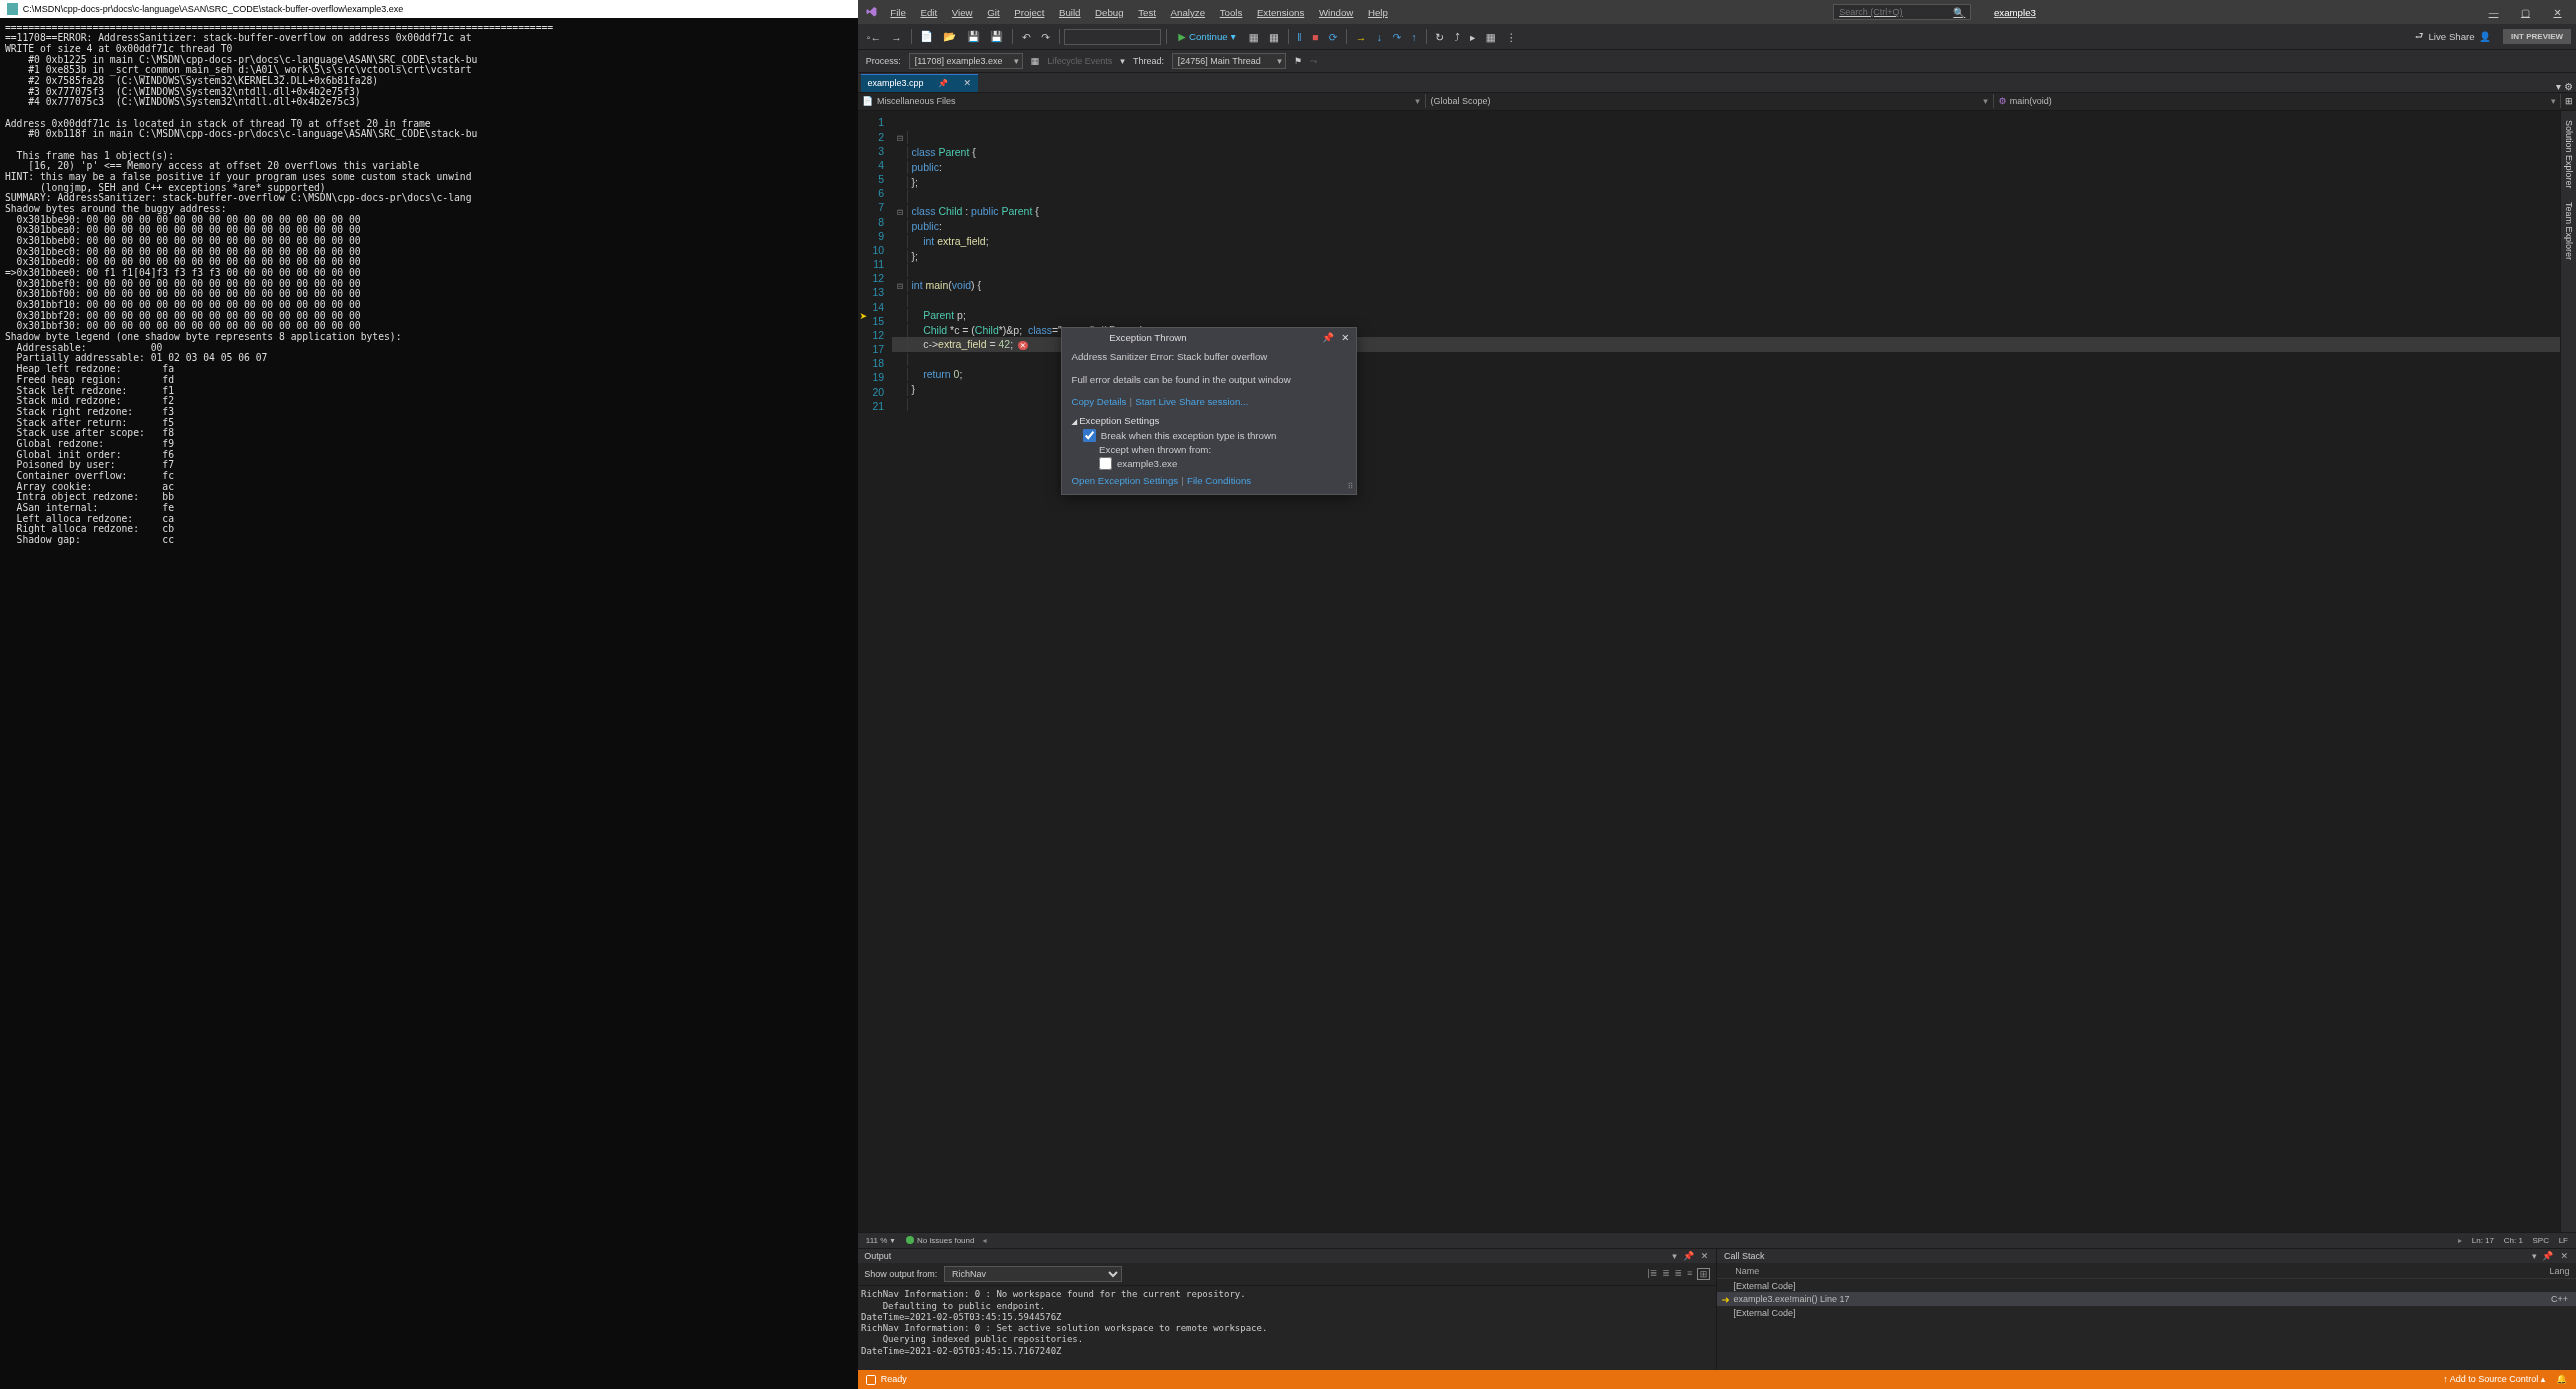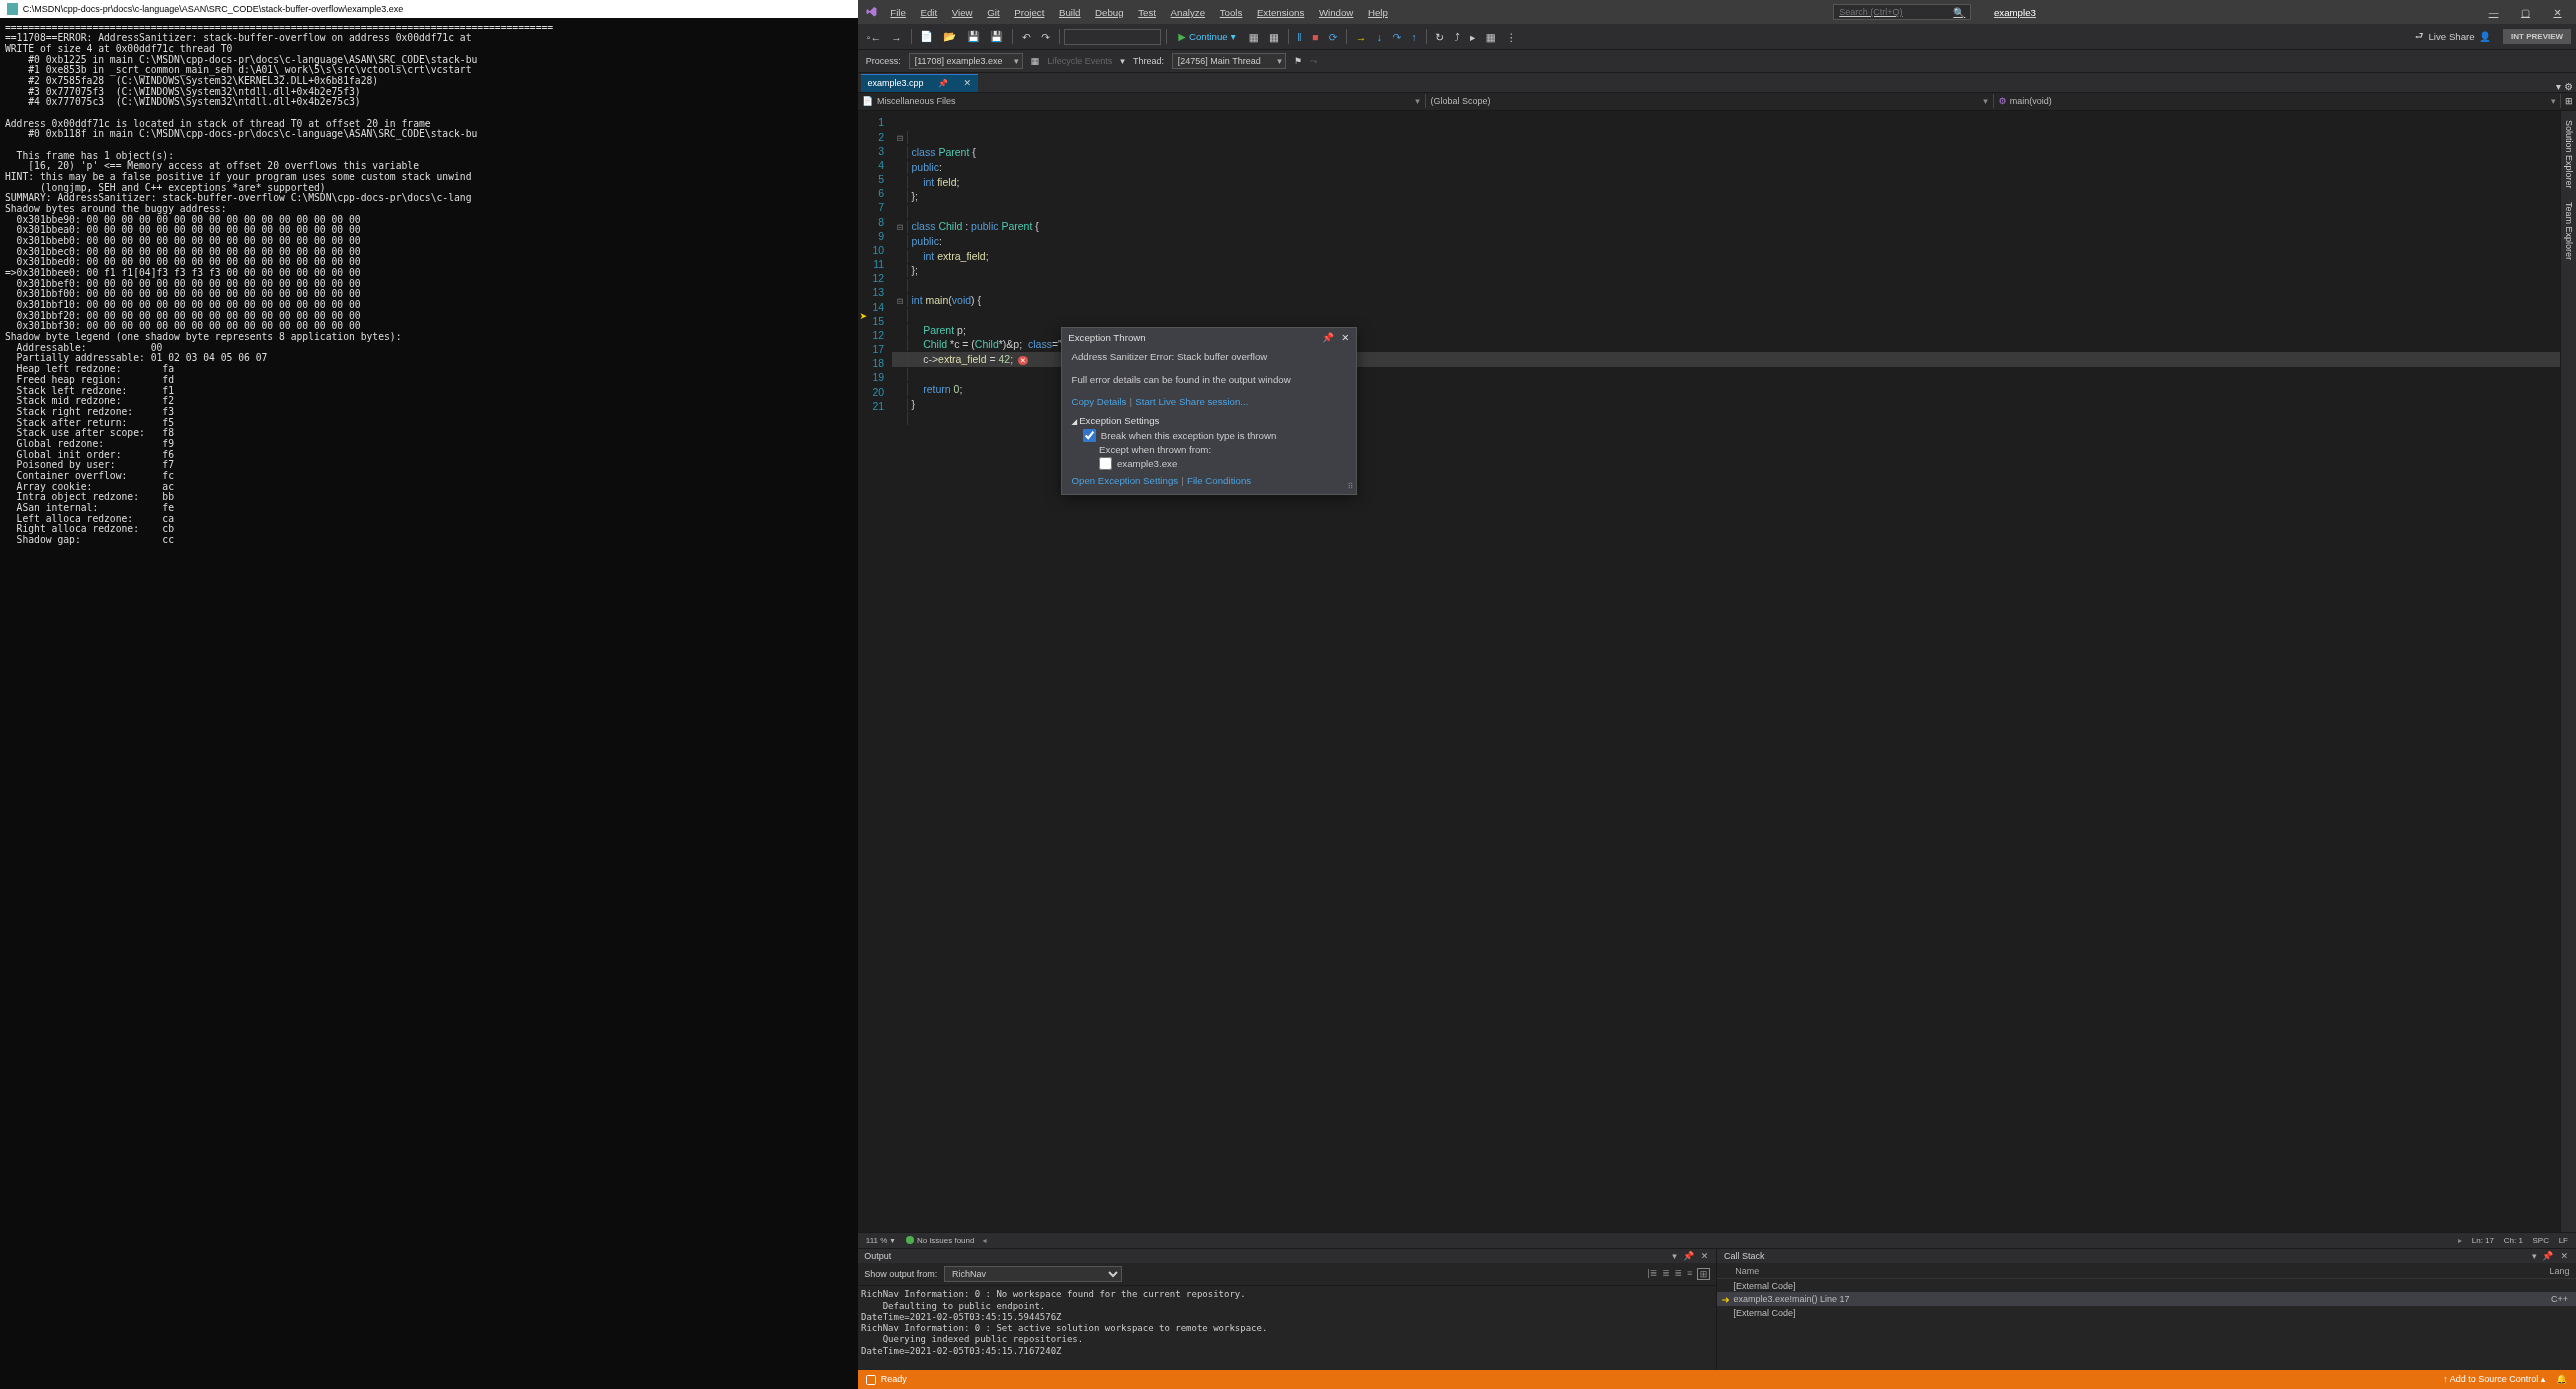--- a/index.html
+++ b/index.html
@@ -47,21 +47,21 @@
 .vs-code .c-kw { color: #569cd6; }
 .vs-code .c-type { color: #4ec9b0; }
 .vs-code .c-num { color: #b5cea8; }
 .vs-code .c-func { color: #dcdcaa; }
 .vs-code .highlight { background: #3a3a3a; display: block; }
 .fold-glyph { color: #808080; display: inline-block; width: 9.7px; font-size: 8px; text-align: center; }
 .guide { color: #404040; }
 .err-dot { display: inline-block; width: 9.7px; height: 9.7px; border-radius: 50%; background: #d9534f; color: #fff; font-size: 7.3px; text-align: center; line-height: 9.7px; margin-left: 4.9px; vertical-align: middle; }
 .exception-popup { position: absolute; left: 203px; top: 216px; width: 296px; background: #3f3f46; border: 0.8px solid #555; box-shadow: 0 3.2px 13px rgba(0,0,0,.5); font-family: 'Segoe UI'; font-size: 9.7px; z-index: 50; }
 .exception-popup .hdr { display: flex; align-items: center; padding: 4.9px 6.5px; color: #ddd; }
-.exception-popup .hdr .ttl { flex: 1; }
+.exception-popup .hdr .ttl { flex: 1; margin-left: 41px; }
 .exception-popup .body { padding: 3.2px 9.7px 8px; color: #ccc; }
 .exception-popup .body .msg1 { margin-bottom: 11.4px; }
 .exception-popup .body .msg2 { margin-bottom: 11.4px; }
 .exception-popup .links { color: #37c; }
 .exception-popup .links a { color: #4aa3df; text-decoration: none; cursor: pointer; }
 .exception-popup .links .sep { color: #888; margin: 0 3.2px; }
 .exception-popup .es-title { margin-top: 8px; color: #ddd; }
 .exception-popup .es-title::before { content: '◢ '; font-size: 7.3px; }
 .exception-popup .chk { margin: 3.2px 0 1.6px 11.4px; display: flex; align-items: center; gap: 4.9px; color: #ccc; }
 .exception-popup .chk input { accent-color: #37c; }
@@ -301,21 +301,20 @@
             <span class="ln">18</span>
             <span class="ln">19</span>
             <span class="ln">20</span>
             <span class="ln">21</span>
           </div>
         <div class="vs-code" id="vs-code">
             <div class="line"><span class="fold-glyph"> </span></div>
             <div class="line"><span class="fold-glyph">⊟</span><span class="guide">│</span></div>
             <div class="line"><span class="fold-glyph"> </span><span class="guide">│</span><span class="c-kw">class</span> <span class="c-type">Parent</span> {</div>
             <div class="line"><span class="fold-glyph"> </span><span class="guide">│</span><span class="c-kw">public</span>:</div>
-            <div class="line"><span class="fold-glyph"> </span><span class="guide">│</span>    <span class="c-kw">int</span> <span class="c-func">field</span>;</div>
             <div class="line"><span class="fold-glyph"> </span><span class="guide">│</span>};</div>
             <div class="line"><span class="fold-glyph"> </span><span class="guide">│</span></div>
             <div class="line"><span class="fold-glyph">⊟</span><span class="guide">│</span><span class="c-kw">class</span> <span class="c-type">Child</span> : <span class="c-kw">public</span> <span class="c-type">Parent</span> {</div>
             <div class="line"><span class="fold-glyph"> </span><span class="guide">│</span><span class="c-kw">public</span>:</div>
             <div class="line"><span class="fold-glyph"> </span><span class="guide">│</span>    <span class="c-kw">int</span> <span class="c-func">extra_field</span>;</div>
             <div class="line"><span class="fold-glyph"> </span><span class="guide">│</span>};</div>
             <div class="line"><span class="fold-glyph"> </span><span class="guide">│</span></div>
             <div class="line"><span class="fold-glyph">⊟</span><span class="guide">│</span><span class="c-kw">int</span> <span class="c-func">main</span>(<span class="c-kw">void</span>) {</div>
             <div class="line"><span class="fold-glyph"> </span><span class="guide">│</span></div>
             <div class="line"><span class="fold-glyph"> </span><span class="guide">│</span>    <span class="c-type">Parent</span> p;</div>

